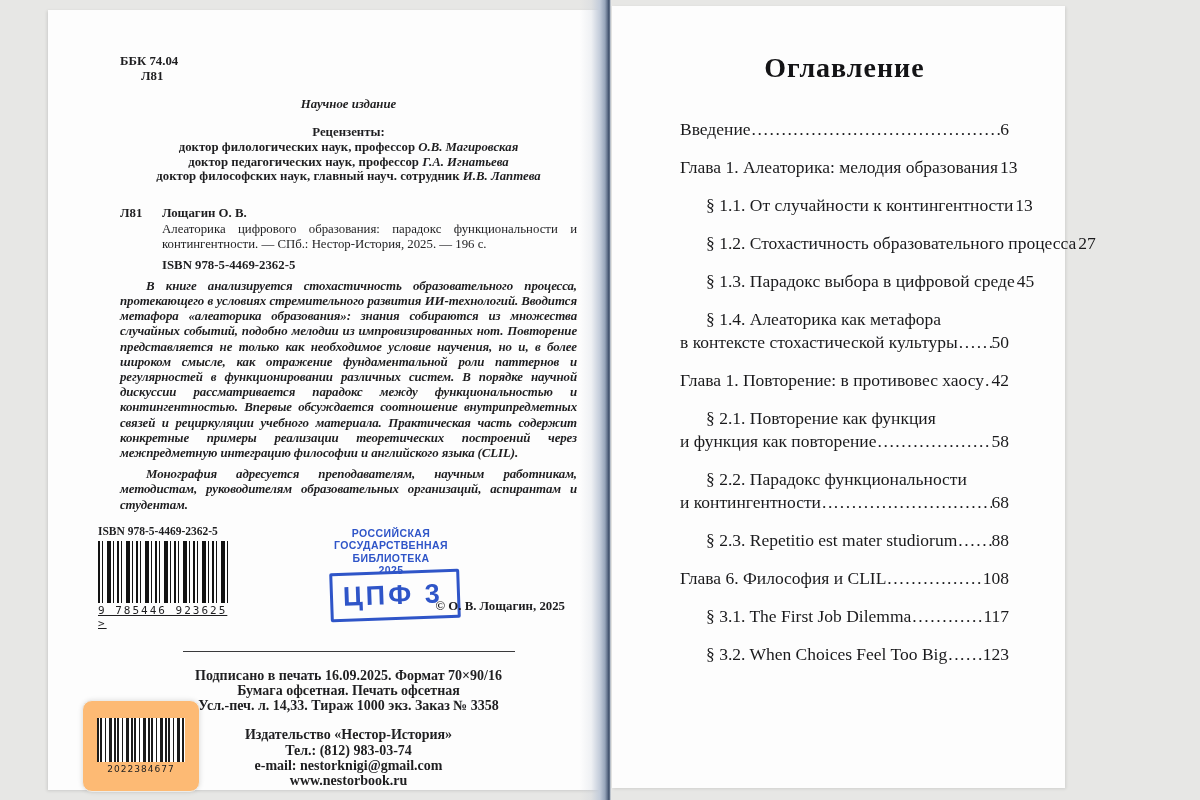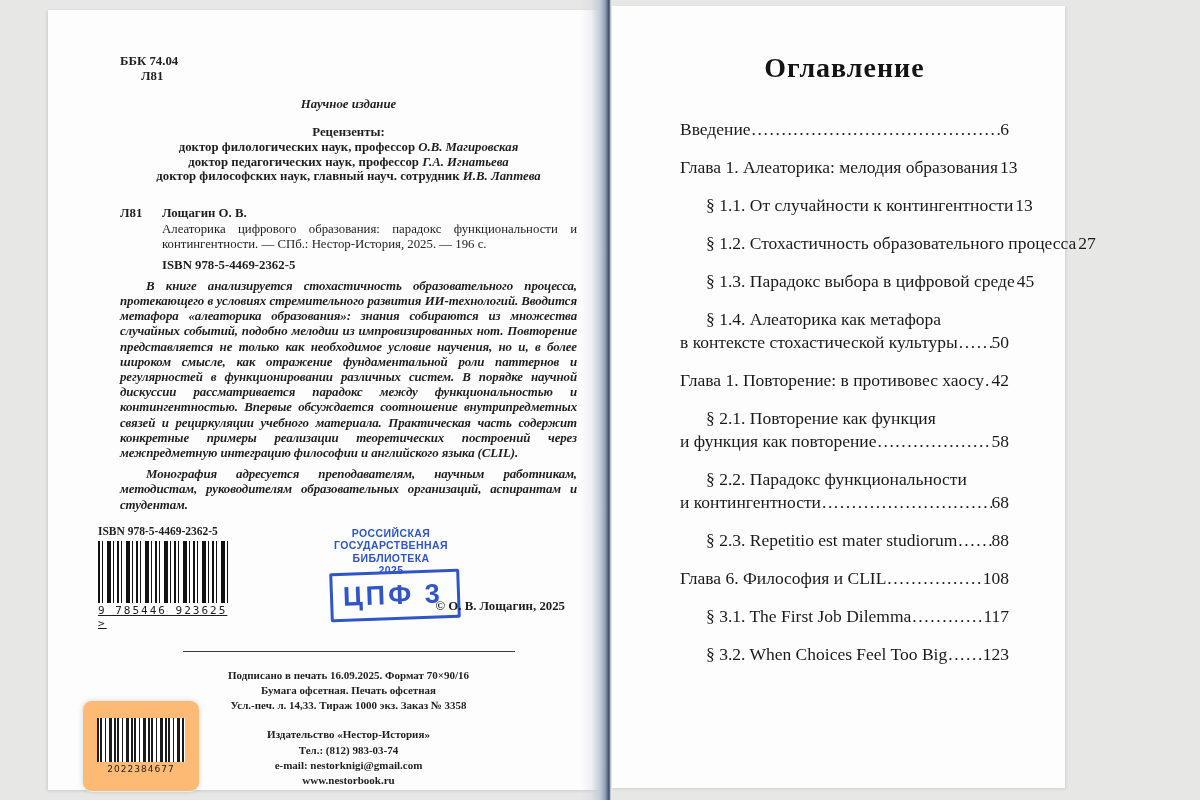--- a/index.html
+++ b/index.html
@@ -71,21 +71,21 @@
   }
   .box-stamp{
     position:absolute;left:210px;top:46px;
     color:#2f55c8;border:3px solid #2f55c8;border-radius:2px;
     font-family:"Liberation Sans",sans-serif;font-size:27px;font-weight:bold;
     padding:6px 14px 6px 10px;transform:rotate(-2deg);letter-spacing:3px;
   }
   .copyright{position:absolute;right:12px;top:74px;font-size:12.8px;font-weight:bold;}
   .divider{width:332px;margin:8px auto 0 auto;border-top:1.6px solid #3a3a3c;}
   .imprint{margin-top:16px;text-align:center;}
-  .imprint-block{margin-bottom:14px;font-size:11px;line-height:15.2px;font-weight:bold;}
+  .imprint-block{margin-bottom:14px;font-size:14px;line-height:15.2px;font-weight:bold;}
   .sticker{
     position:absolute;left:34px;top:690px;width:116px;height:90px;
     background:#fdba74;border-radius:10px;border:1px solid #ececea;
     box-shadow:0 0 5px rgba(0,0,0,0.12);
     display:flex;flex-direction:column;align-items:center;justify-content:center;
   }
   .sticker-barcode{
     width:88px;height:44px;
     background:repeating-linear-gradient(90deg,
       #1b1b1b 0 2px,#fff 2px 3px,#1b1b1b 3px 5px,#fff 5px 8px,

